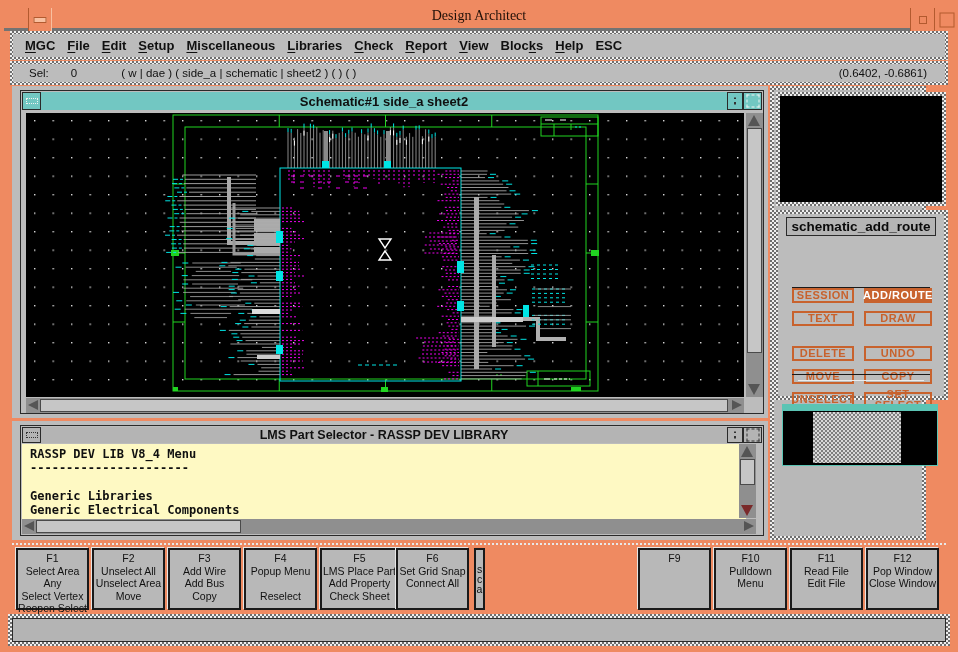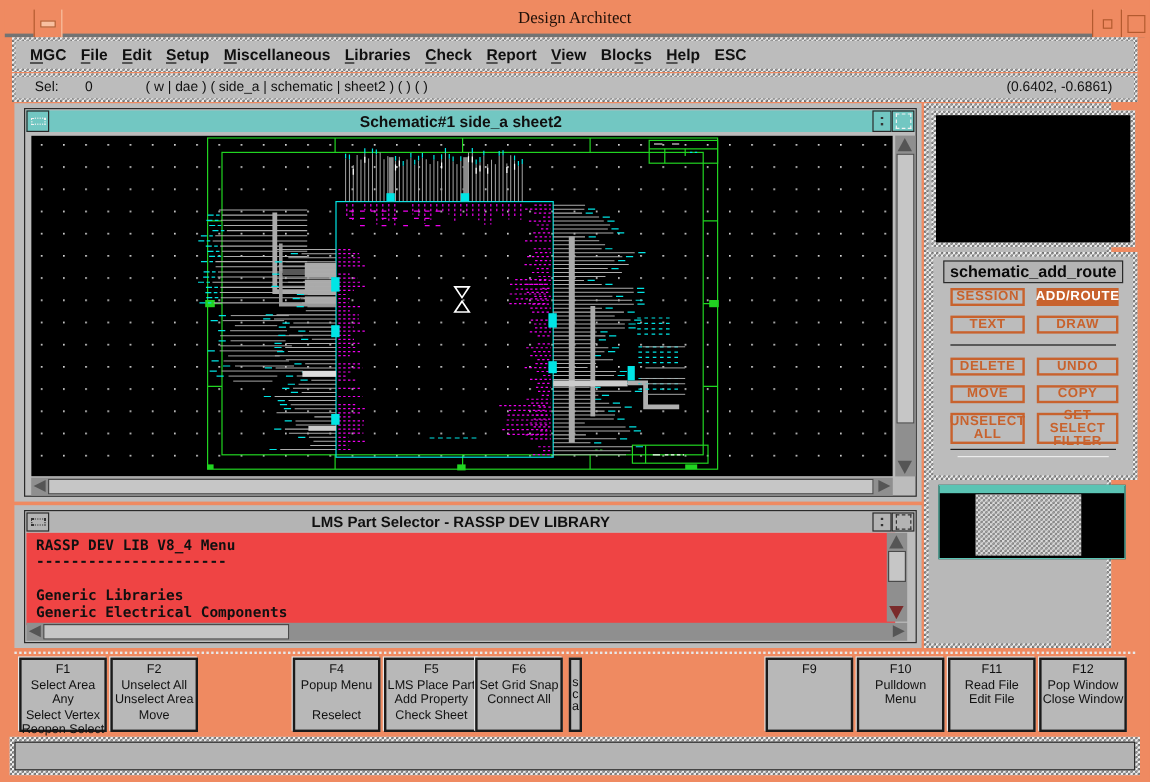--- a/index.html
+++ b/index.html
@@ -55,26 +55,26 @@
   .colon-icon{position:absolute;left:50%;top:50%;transform:translate(-50%,-50%);
     width:2px;height:7px;background:
      linear-gradient(#333 0 2px,transparent 2px 5px,#333 5px 7px);}
   .sq-icon{position:absolute;left:50%;top:50%;transform:translate(-50%,-50%);
     width:11px;height:11px;border:1px dashed #f2f2f2;}
   
   .sb{background:#8f8f8f;position:absolute;}
   .sb .arrow{position:absolute;width:0;height:0;}
   .sb .thumb{position:absolute;background:#C6C6C6;border:1px solid #4a4a4a;box-sizing:border-box;}
   
-  .lms-content{position:absolute;background:#ef4444;font-family:"DejaVu Sans Mono",monospace;
+  .lms-content{position:absolute;background:#fef9c3;font-family:"DejaVu Sans Mono",monospace;
     font-weight:bold;font-size:12px;line-height:14px;color:#101010;padding:3px 0 0 8px;white-space:pre;}
   
   .palette-btn{box-sizing:border-box;border:2px solid #C8622D;color:#C8622D;background:transparent;
     font-weight:bold;font-size:11px;letter-spacing:0.5px;display:flex;align-items:center;justify-content:center;
-    text-align:center;white-space:pre-line;line-height:11px;padding:0;font-family:"Liberation Sans",sans-serif;}
+    text-align:center;white-space:pre-line;line-height:11px;padding:0;font-family:"Liberation Sans",sans-serif;margin-top:48px;}
   .palette-btn.active{background:#C8622D;color:#fff;}
   .pal-sep{position:absolute;height:0;border-top:1.5px solid #1a1a1a;}
   .pal-sep2{position:absolute;height:0;border-top:1.5px solid #ececec;}
   .pal-title{position:absolute;background:#B4B4B4;border:1px solid #2a2a2a;text-align:center;
     font-weight:bold;font-size:13.5px;color:#0a0a0a;font-family:"Liberation Sans",sans-serif;}
   
   .fkey{position:absolute;top:0;height:62px;background:#B8B8B8;border:2px solid #1a1a1a;
     box-sizing:border-box;box-shadow:-1px -1px 0 #e6e6e6;text-align:center;
     font-size:10.5px;line-height:12.5px;color:#111;padding-top:2px;}
   .fkey .klabel{display:block;}
@@ -838,20 +838,26 @@
         <div>Select Area Any</div>
         <div>Select Vertex</div>
         <div>Reopen Select</div>
       </div>
       <div class="fkey" style="left: 80px; width: 73px;">
         <span class="klabel">F2</span>
         <div>Unselect All</div>
         <div>Unselect Area</div>
         <div>Move</div>
       </div>
+      <div class="fkey" style="left: 156px; width: 73px;">
+        <span class="klabel">F3</span>
+        <div>Add Wire</div>
+        <div>Add Bus</div>
+        <div>Copy</div>
+      </div>
       <div class="fkey" style="left: 232px; width: 73px;">
         <span class="klabel">F4</span>
         <div>Popup Menu</div>
         <div>&nbsp;</div>
         <div>Reselect</div>
       </div>
       <div class="fkey" style="left: 308px; width: 79px;">
         <span class="klabel">F5</span>
         <div>LMS Place Part</div>
         <div>Add Property</div>

